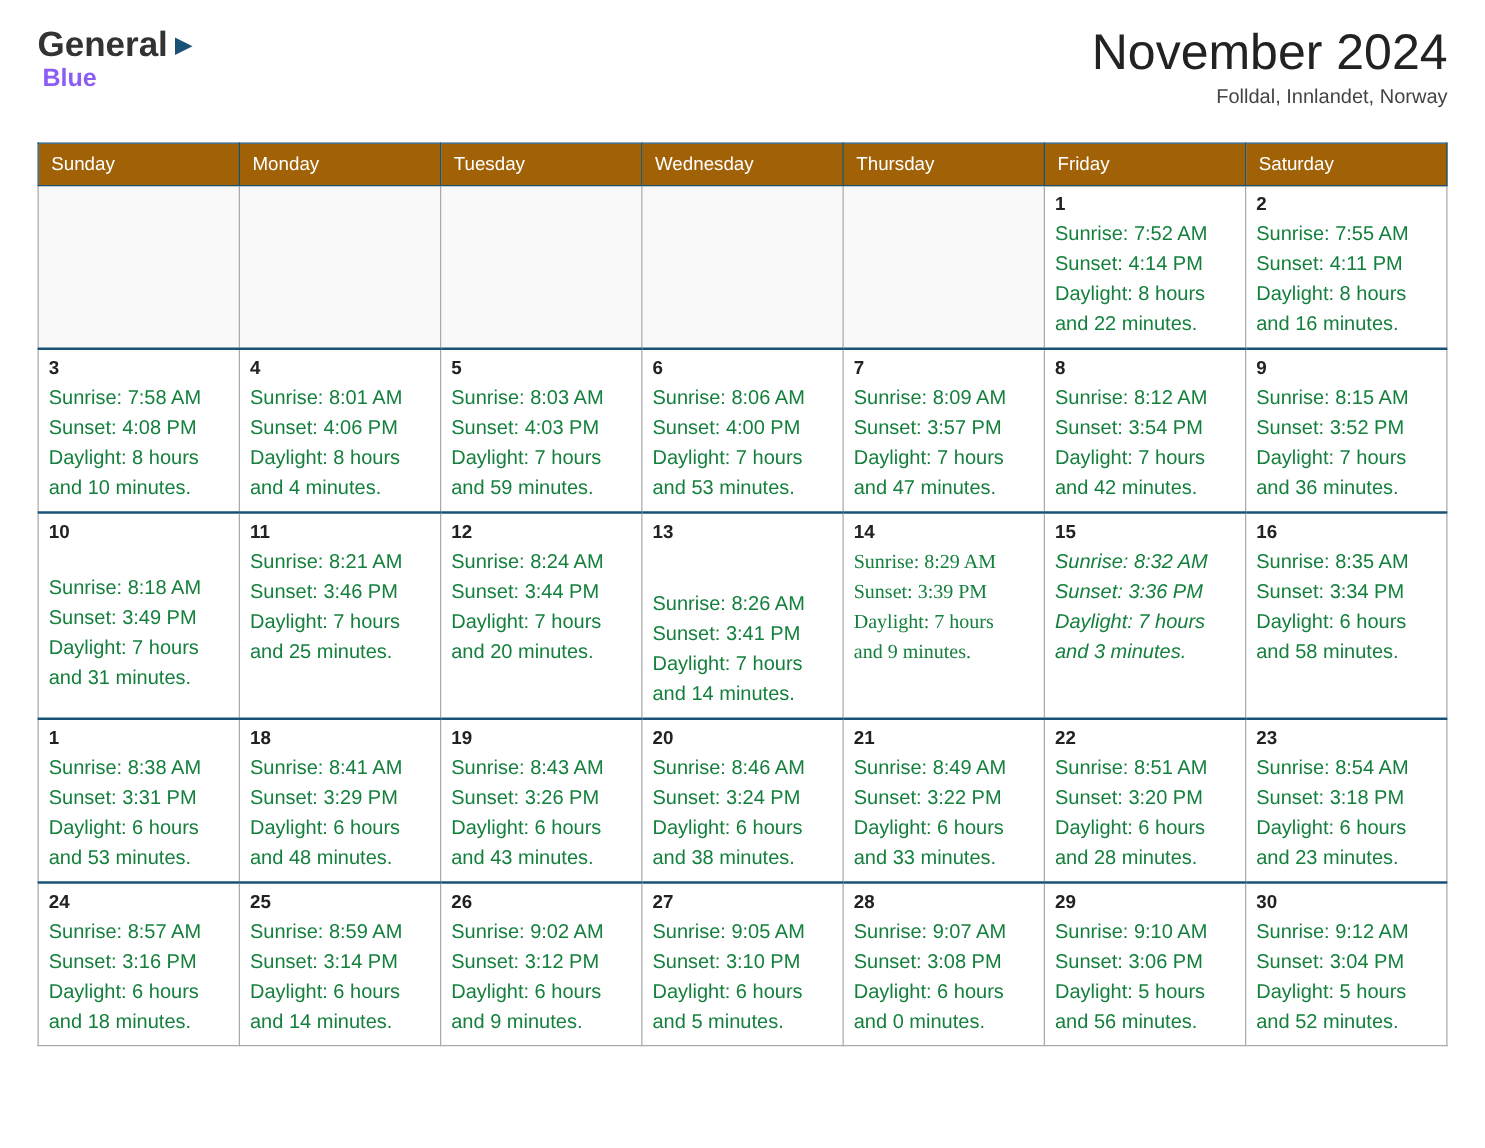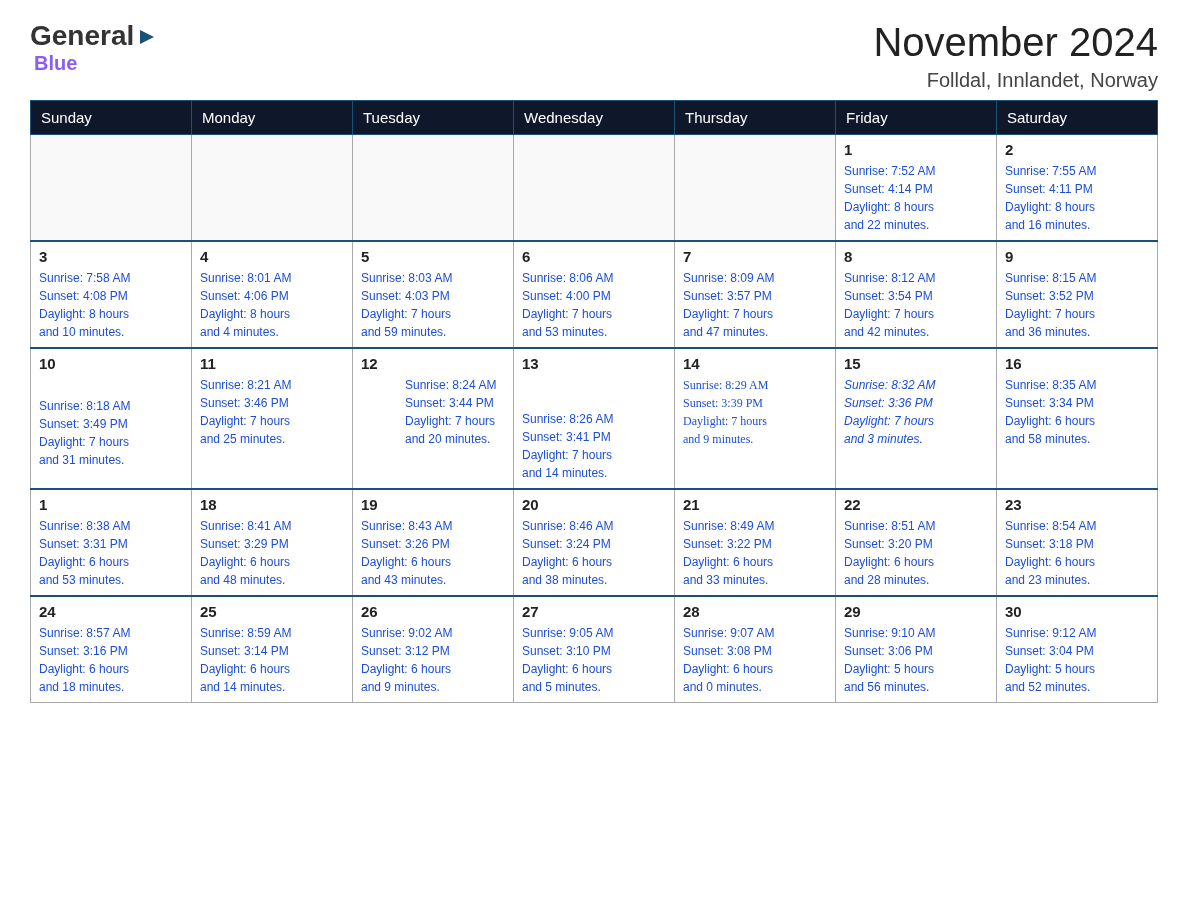--- a/index.html
+++ b/index.html
@@ -7,21 +7,21 @@
       font-family: Arial, sans-serif;
       background: #fff;
       width: 1188px;
       min-height: 918px;
       padding: 20px 30px;
     }
     .header {
       display: flex;
       justify-content: space-between;
       align-items: flex-start;
-      margin-bottom: 8px;
+      margin-bottom: 27px;
     }
     .logo-text-general {
       font-size: 28px;
       font-weight: bold;
       color: #333;
     }
     .logo-wrapper {
       display: flex;
       flex-direction: column;
     }
@@ -37,30 +37,30 @@
     }
     .title-section {
       text-align: right;
     }
     .month-title {
       font-size: 40px;
       font-weight: normal;
       color: #222;
     }
     .location {
-      font-size: 20px;
+      font-size: 16px;
       color: #444;
       margin-top: 4px;
     }
     .calendar {
       width: 100%;
       border-collapse: collapse;
     }
     .calendar th {
-      background-color: #0f172a;
+      background-color: #a16207;
       color: #fff;
       font-size: 15px;
       font-weight: normal;
       padding: 8px 10px;
       text-align: left;
       border: 1px solid #1a5276;
     }
     .calendar td {
       border: 1px solid #aaa;
       vertical-align: top;
@@ -71,23 +71,23 @@
       min-height: 110px;
     }
     .day-number {
       font-size: 15px;
       font-weight: bold;
       color: #222;
       display: block;
       margin-bottom: 4px;
     }
     .day-info {
-      font-size: 12px;
+      font-size: 16px;
       line-height: 1.5;
-      color: #1d4ed8;
+      color: #15803d;
     }
     .empty-cell {
       background: #f9f9f9;
     }
     .row-separator td {
       border-top: 2px solid #1a5276;
     }
   </style>
 </head>
 <body>
@@ -203,21 +203,21 @@
         </td>
         <td>
           <span class="day-number">11</span>
           <div class="day-info" style="white-space: pre-line;">Sunrise: 8:21 AM
 Sunset: 3:46 PM
 Daylight: 7 hours
 and 25 minutes.</div>
         </td>
         <td>
           <span class="day-number">12</span>
-          <div class="day-info" style="white-space: pre-line; margin-left: 44px;">Sunrise: 8:24 AM
+          <div class="day-info" style="white-space: pre-line;">Sunrise: 8:24 AM
 Sunset: 3:44 PM
 Daylight: 7 hours
 and 20 minutes.</div>
         </td>
         <td>
           <span class="day-number">13</span>
           <div class="day-info" style="white-space: pre-line; margin-top: 38px;">Sunrise: 8:26 AM
 Sunset: 3:41 PM
 Daylight: 7 hours
 and 14 minutes.</div>

